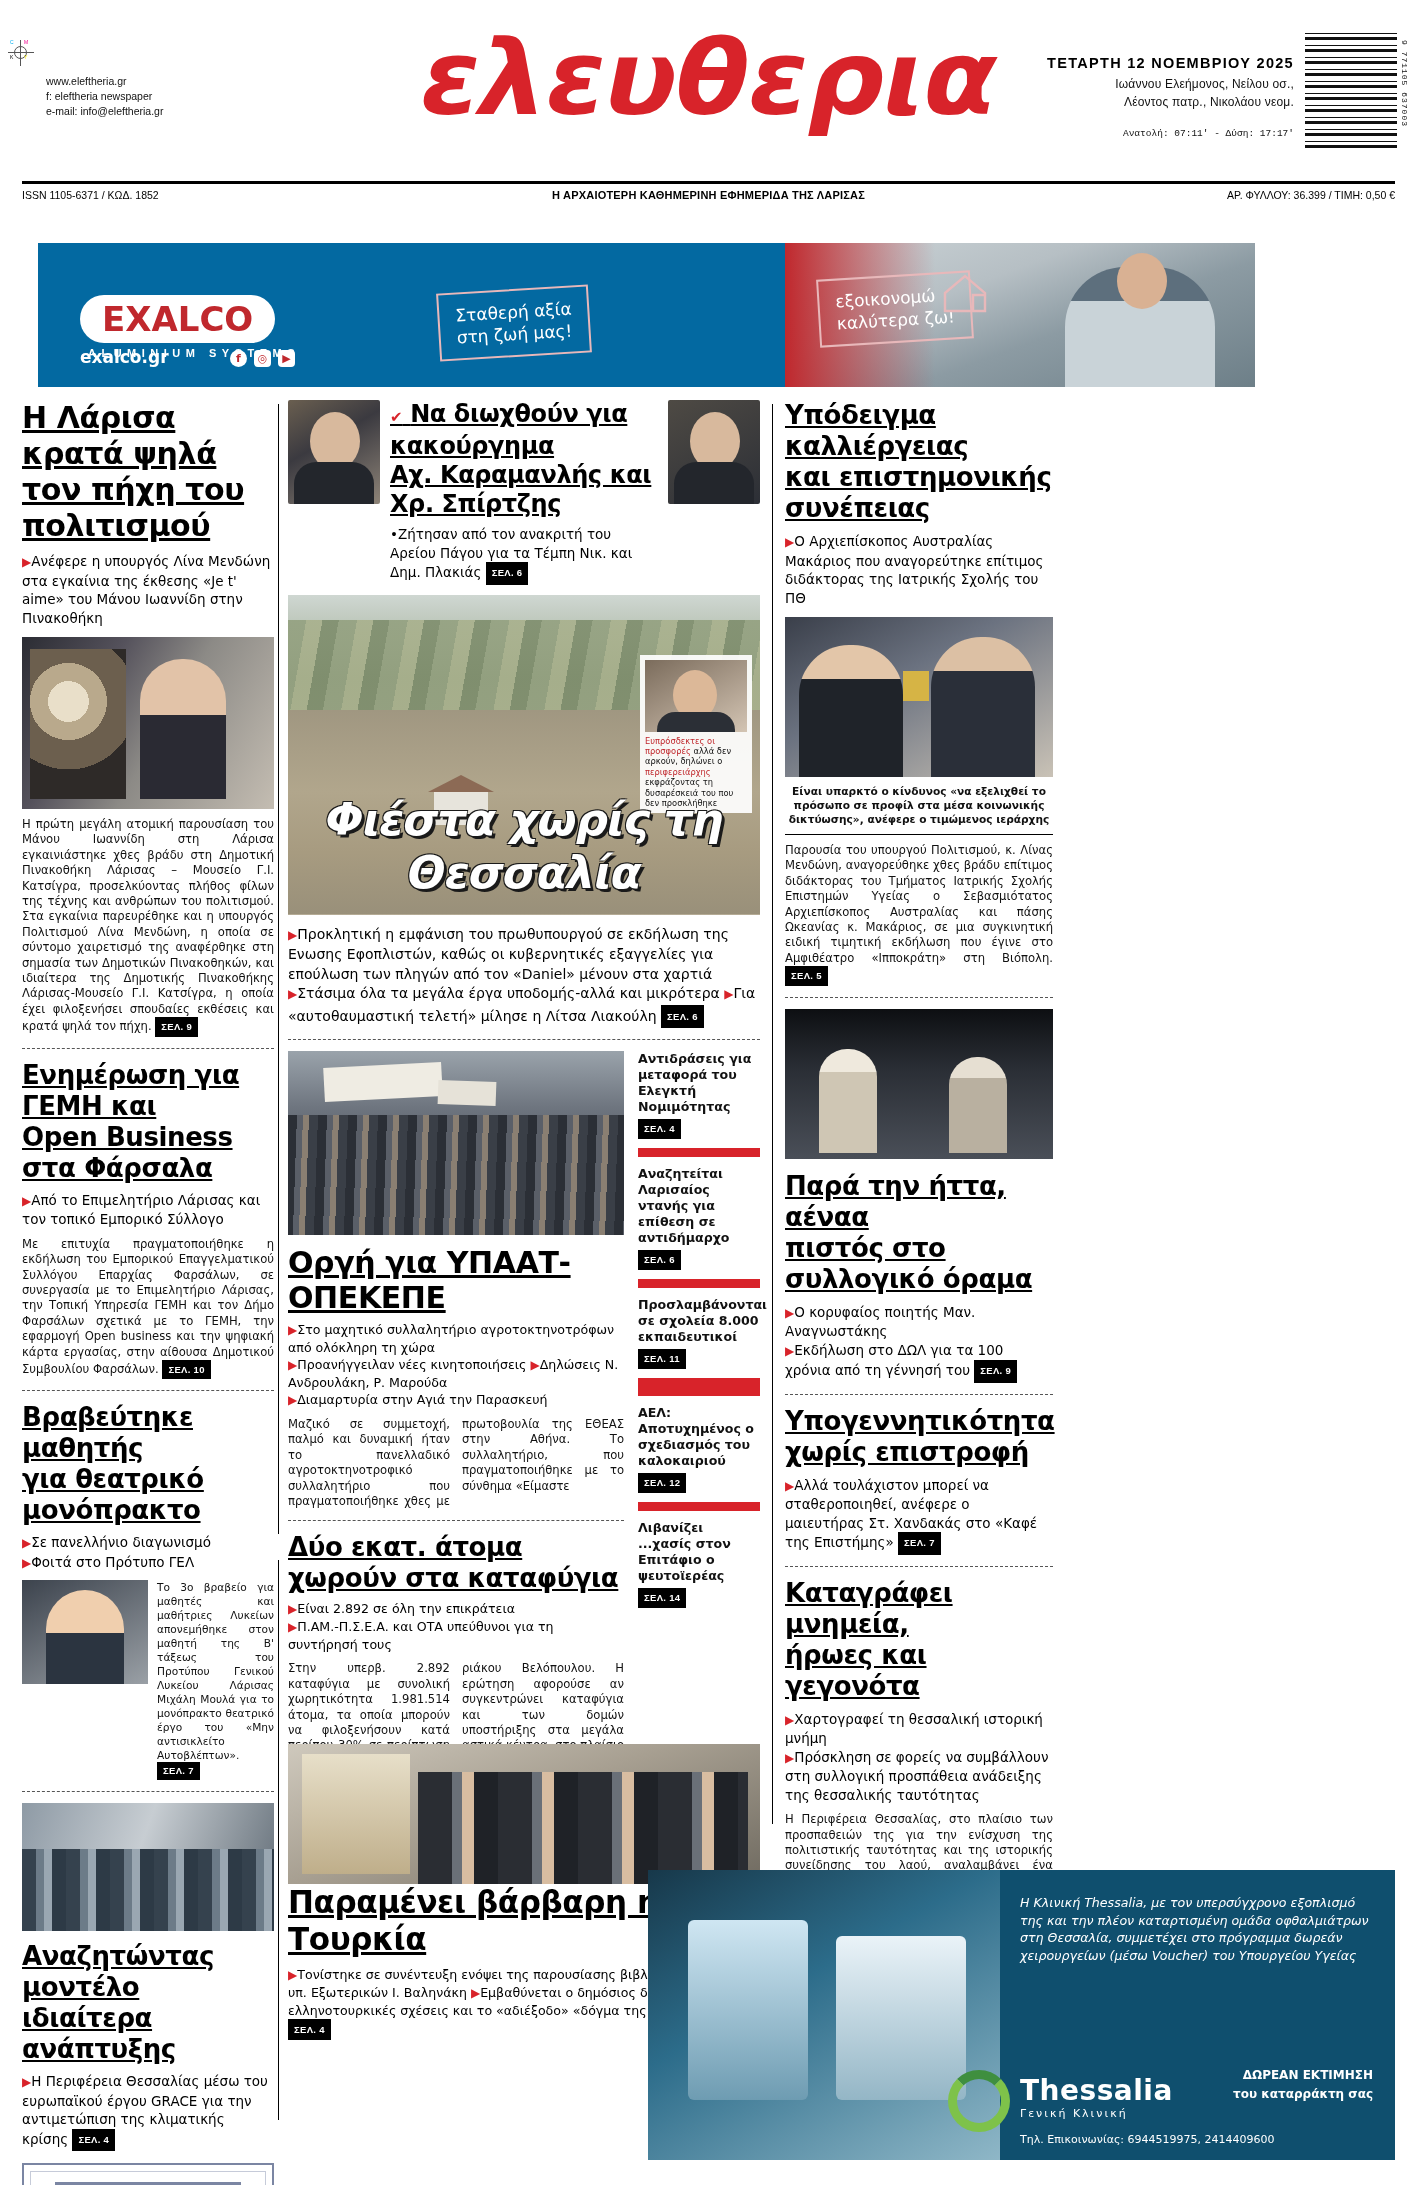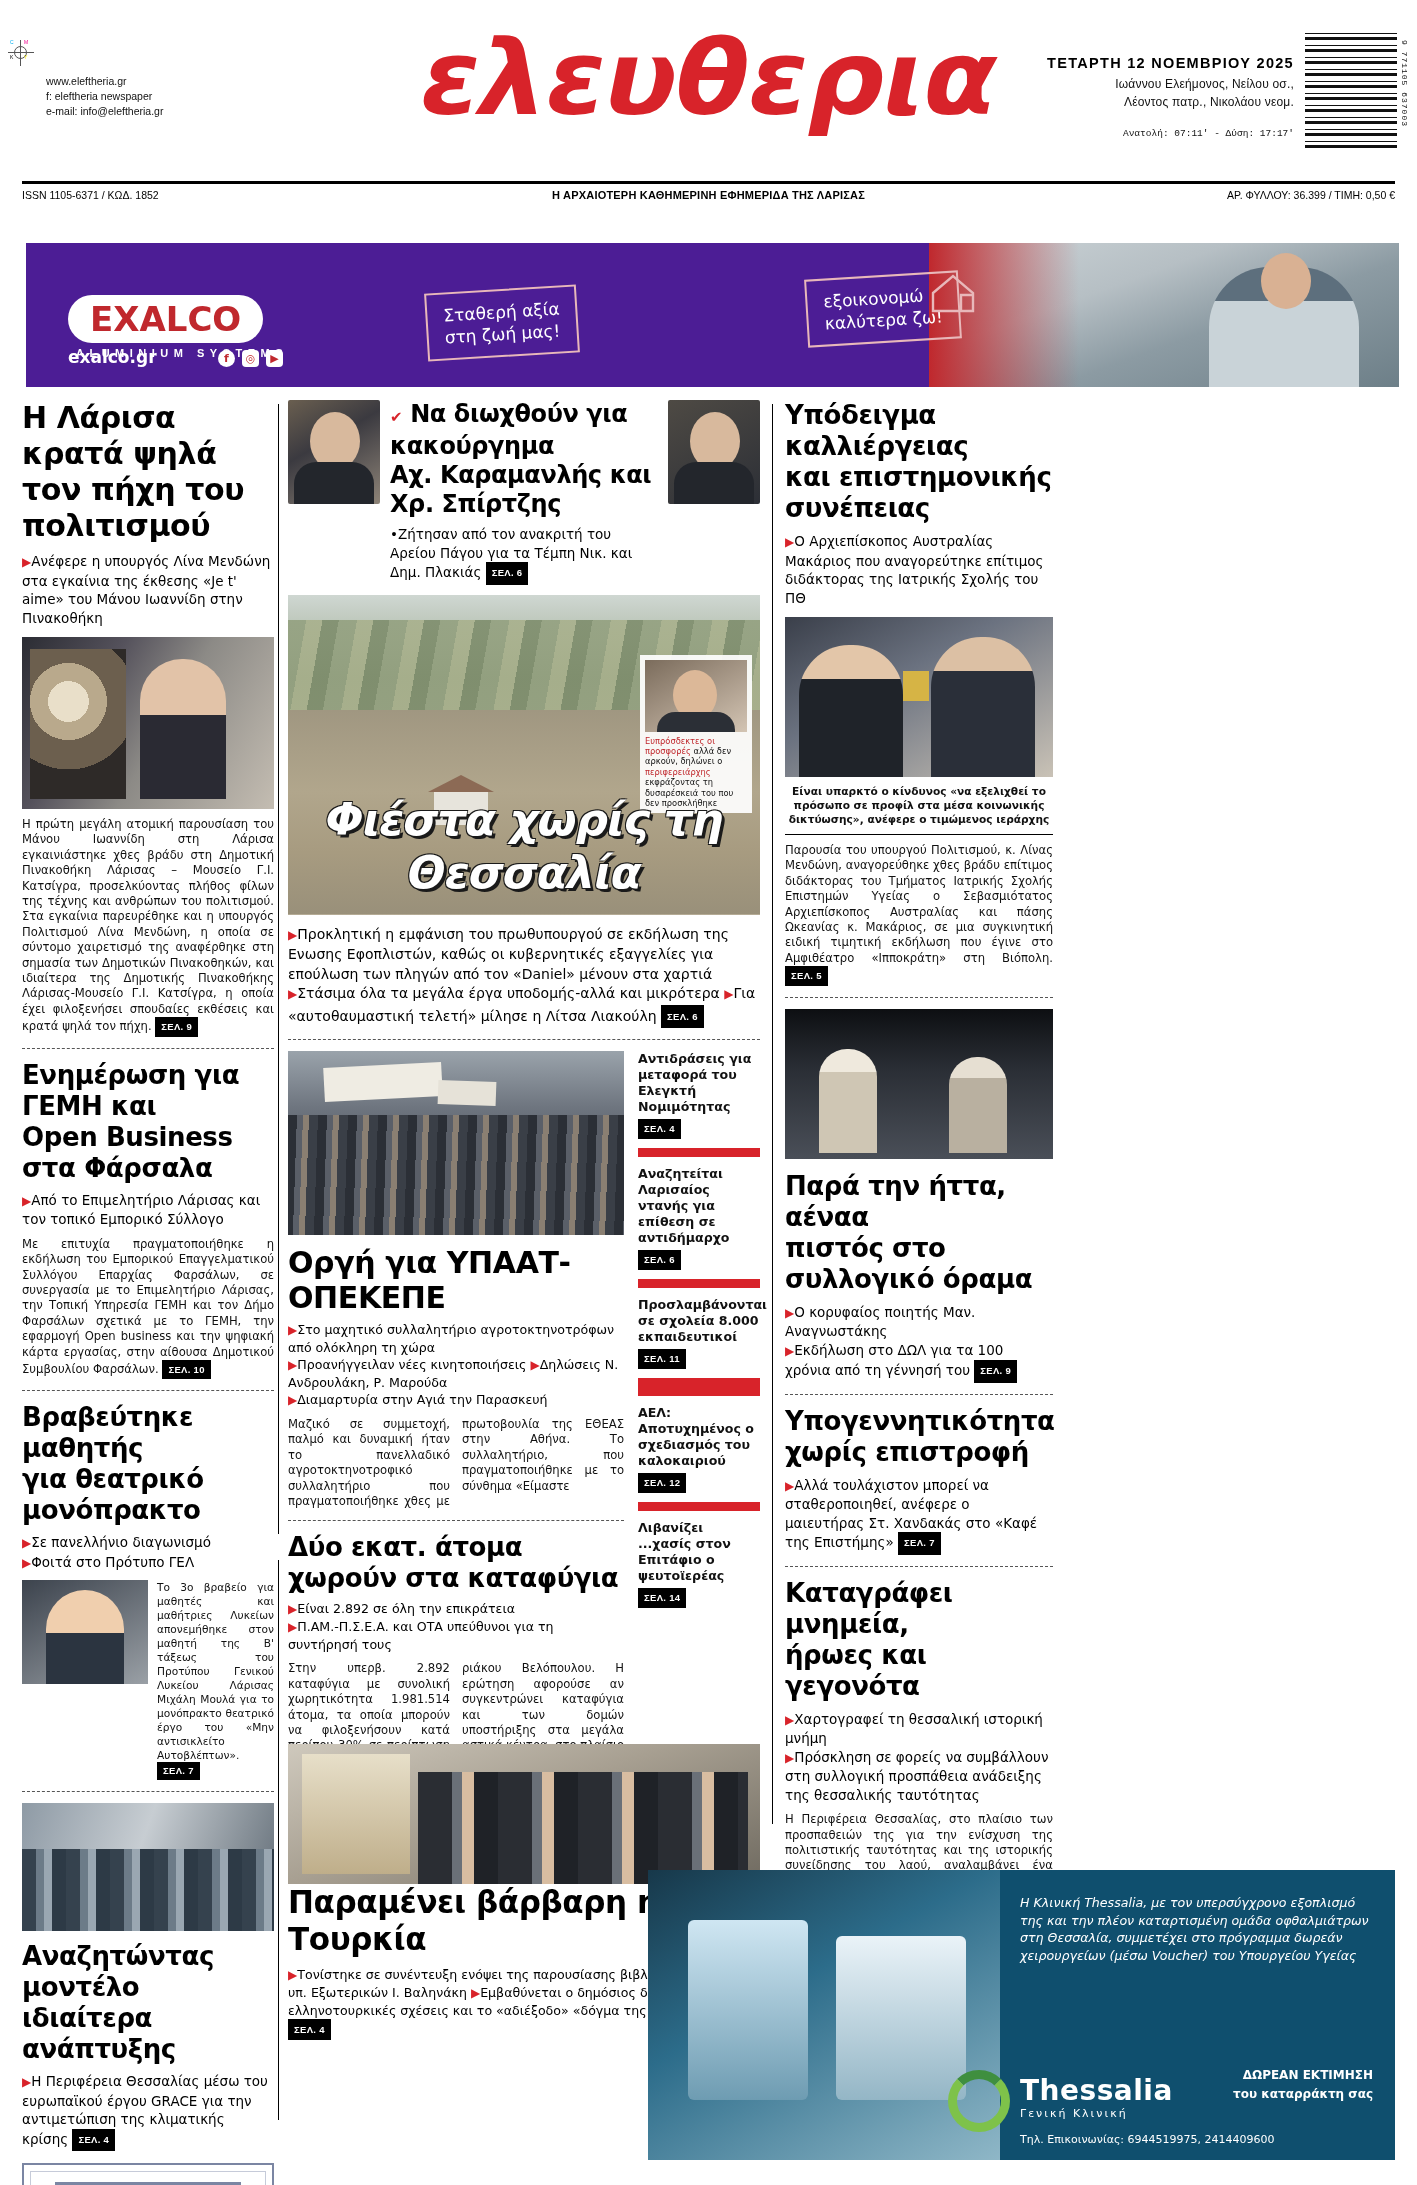--- a/index.html
+++ b/index.html
@@ -92,22 +92,22 @@
   }
   .mh-issn { position: absolute; left: 0; top: 2px; }
   .mh-tagline {
     position: absolute; left: 0; top: 2px; width: 1373px; text-align: center;
     font-weight: 700; font-size: 11px; letter-spacing: .2px;
   }
   .mh-issue { position: absolute; right: 0; top: 2px; }
 
   
   .ad-exalco {
-    position: absolute; left: 26px; top: 243px; width: 1373px; height: 144px;
-    background: #4c1d95; overflow: hidden;
+    position: absolute; left: 38px; top: 243px; width: 1217px; height: 144px;
+    background: #0369a1; overflow: hidden;
   }
   .ad-photo {
     position: absolute; right: 0; top: 0; width: 470px; height: 144px;
     background:
       linear-gradient(160deg,#cdd5d8 0%, #b6bfc4 35%, #8c9ba3 60%, #6d7f88 100%);
   }
   .ad-photo::after{
     content:""; position:absolute; left:0; top:0; width:150px; height:144px;
     background: linear-gradient(90deg,#c0282d 0%, rgba(192,40,45,0) 100%);
   }
@@ -162,21 +162,21 @@
   }
   .ad-homeicon svg{ width:100%; height:100%; }
 
   
   .col-rule { position: absolute; width: 1px; background: #000; }
   .hr-dash { border: 0; border-top: 1.4px dashed #555; margin: 11px 0; }
   .hr-solid { border: 0; border-top: 1px solid #000; margin: 8px 0; }
 
   .hl {
     font-family: "DejaVu Sans", sans-serif;
-    font-weight: 700; color: #000; letter-spacing: -0.4px;
+    font-weight: 700; color: #000; letter-spacing: -0.4px; text-decoration: underline;
   }
   .hl-big { font-size: 30px; line-height: 36px; }
   .hl-med { font-size: 26px; line-height: 31px; }
   .deck {
     font-family: "DejaVu Sans", sans-serif;
     font-size: 13.5px; line-height: 18.5px; color: #000;
   }
   .bullet-r { color: #d8232a; font-size: 12px; }
   .body-txt {
     font-family: "DejaVu Sans", sans-serif;

